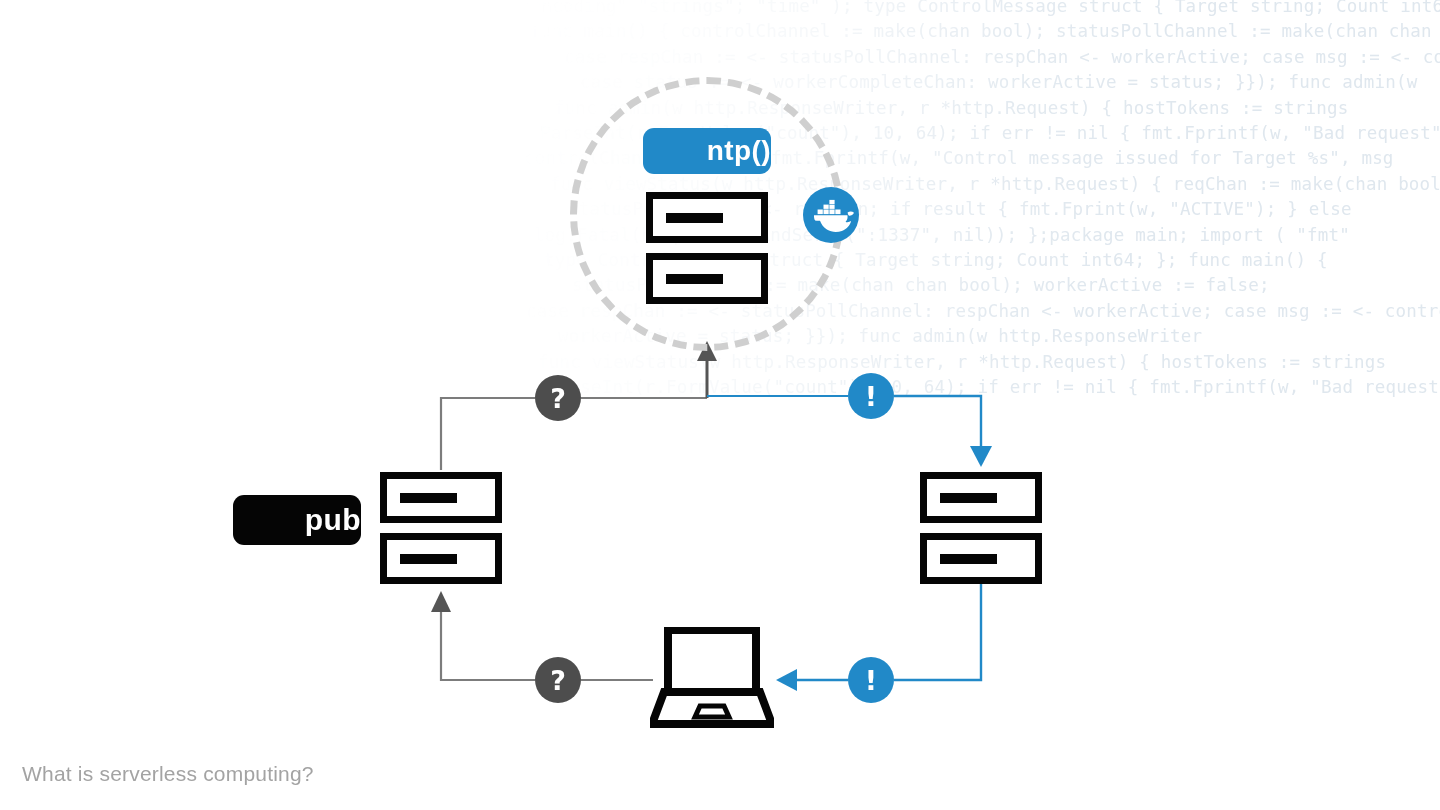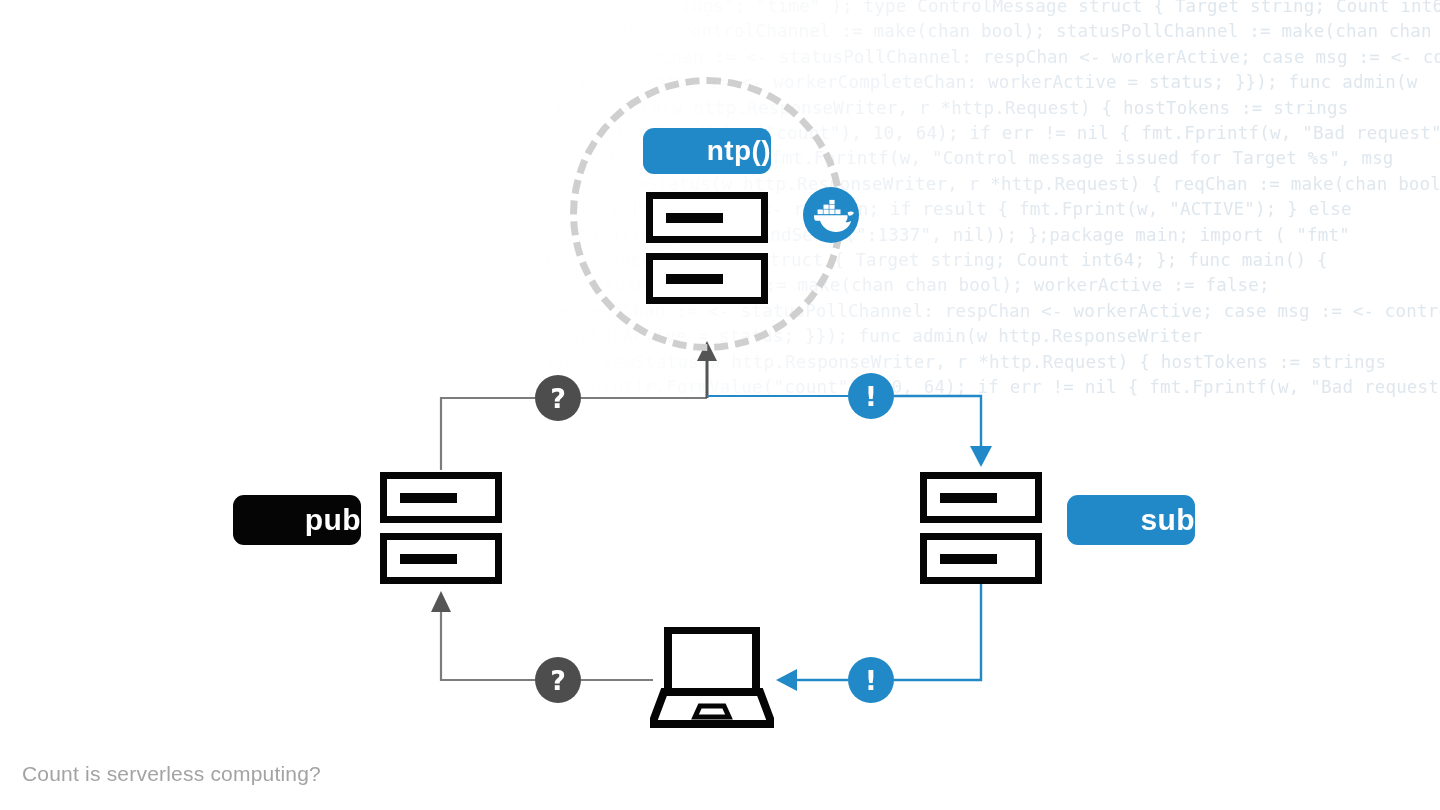--- a/index.html
+++ b/index.html
@@ -211,23 +211,20 @@
 
   <div class="server-stack stack-sub">
     <div class="server-unit srv-top">
       <div class="led"></div>
     </div>
     <div class="server-unit">
       <div class="led"></div>
     </div>
   </div>
 
-  <div class="pill pill-sub" style="background:#2189c8">
-    <span>sub</span>
-  </div>
 
   <div class="marker marker-q1" style="background:#4d4d4d">
     <span>?</span>
   </div>
   <div class="marker marker-e1" style="background:#2189c8">
     <span>!</span>
   </div>
   <div class="marker marker-q2" style="background:#4d4d4d">
     <span>?</span>
   </div>
@@ -236,16 +233,16 @@
   </div>
 
   <div class="laptop">
     <svg viewBox="0 0 124 104" width="124" height="104">
       <rect x="18" y="3" width="88" height="62" fill="none" stroke="#050505" stroke-width="8"></rect>
       <path d="M14 65 L110 65 L122 97 L2 97 Z" fill="none" stroke="#050505" stroke-width="8"></path>
       <path d="M50 79 L74 79 L79 90 L45 90 Z" fill="none" stroke="#050505" stroke-width="5"></path>
     </svg>
   </div>
 
-  <div id="caption">Count is serverless computing?</div>
+  <div id="caption">What is serverless computing?</div>
 
 
 </div>
 
 </body></html>

